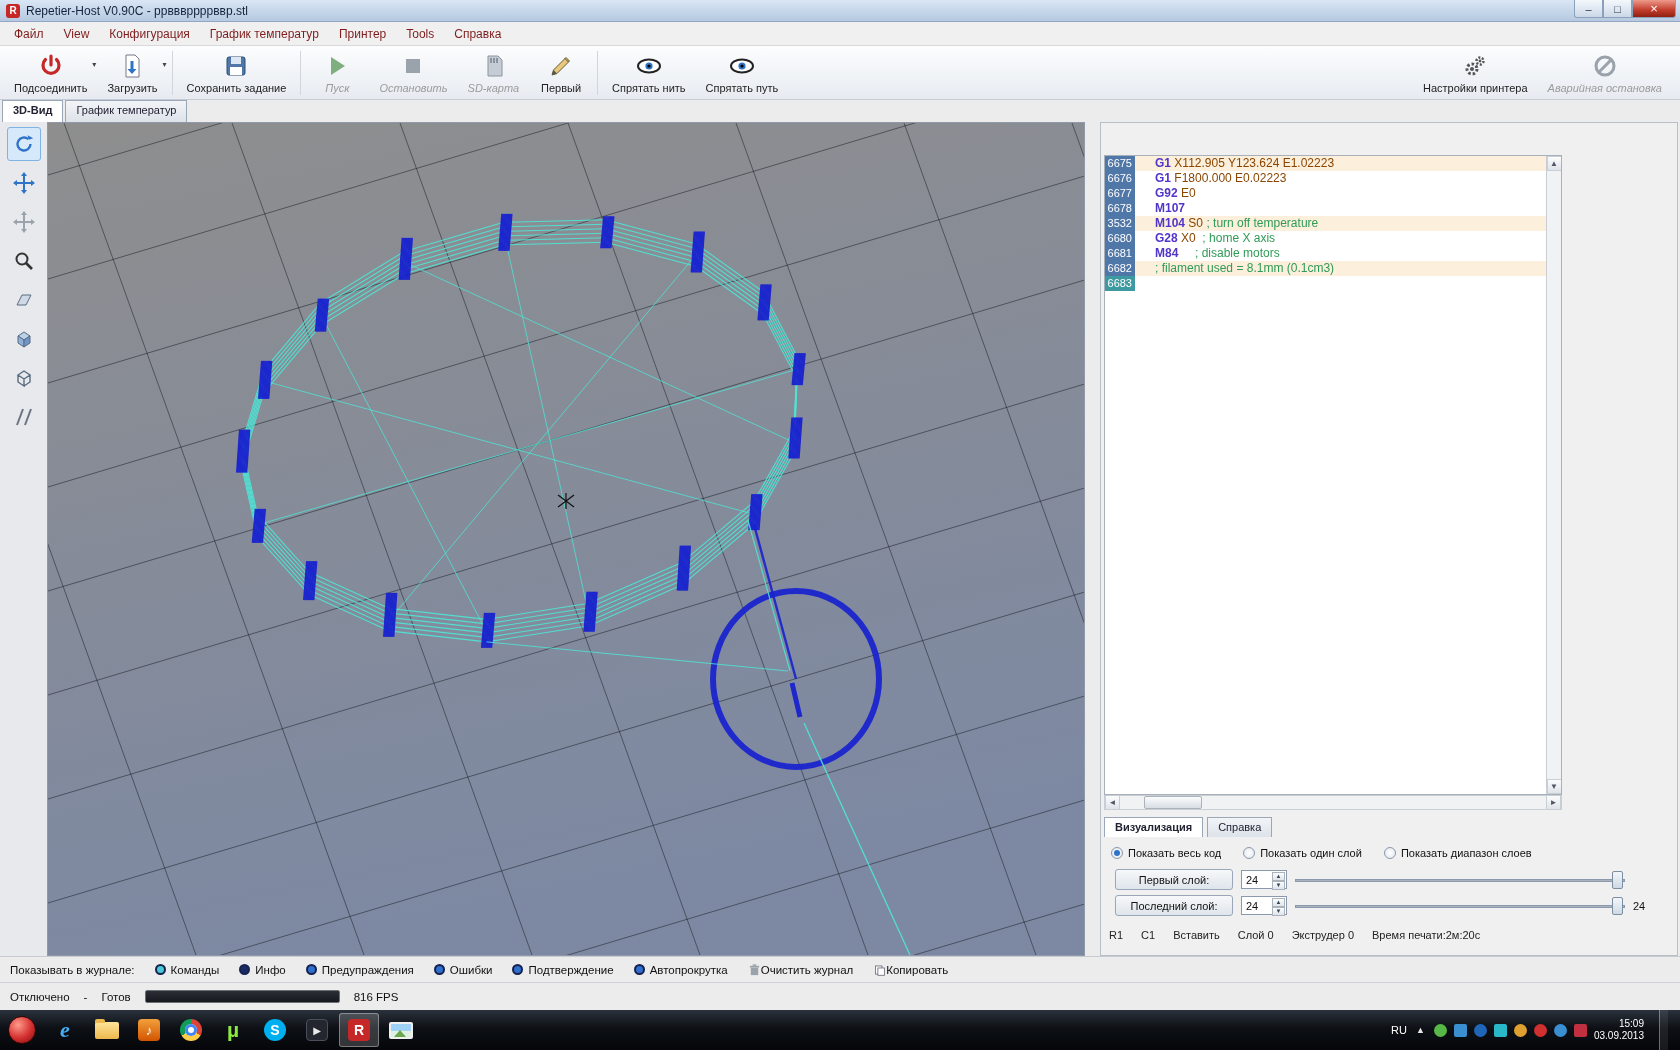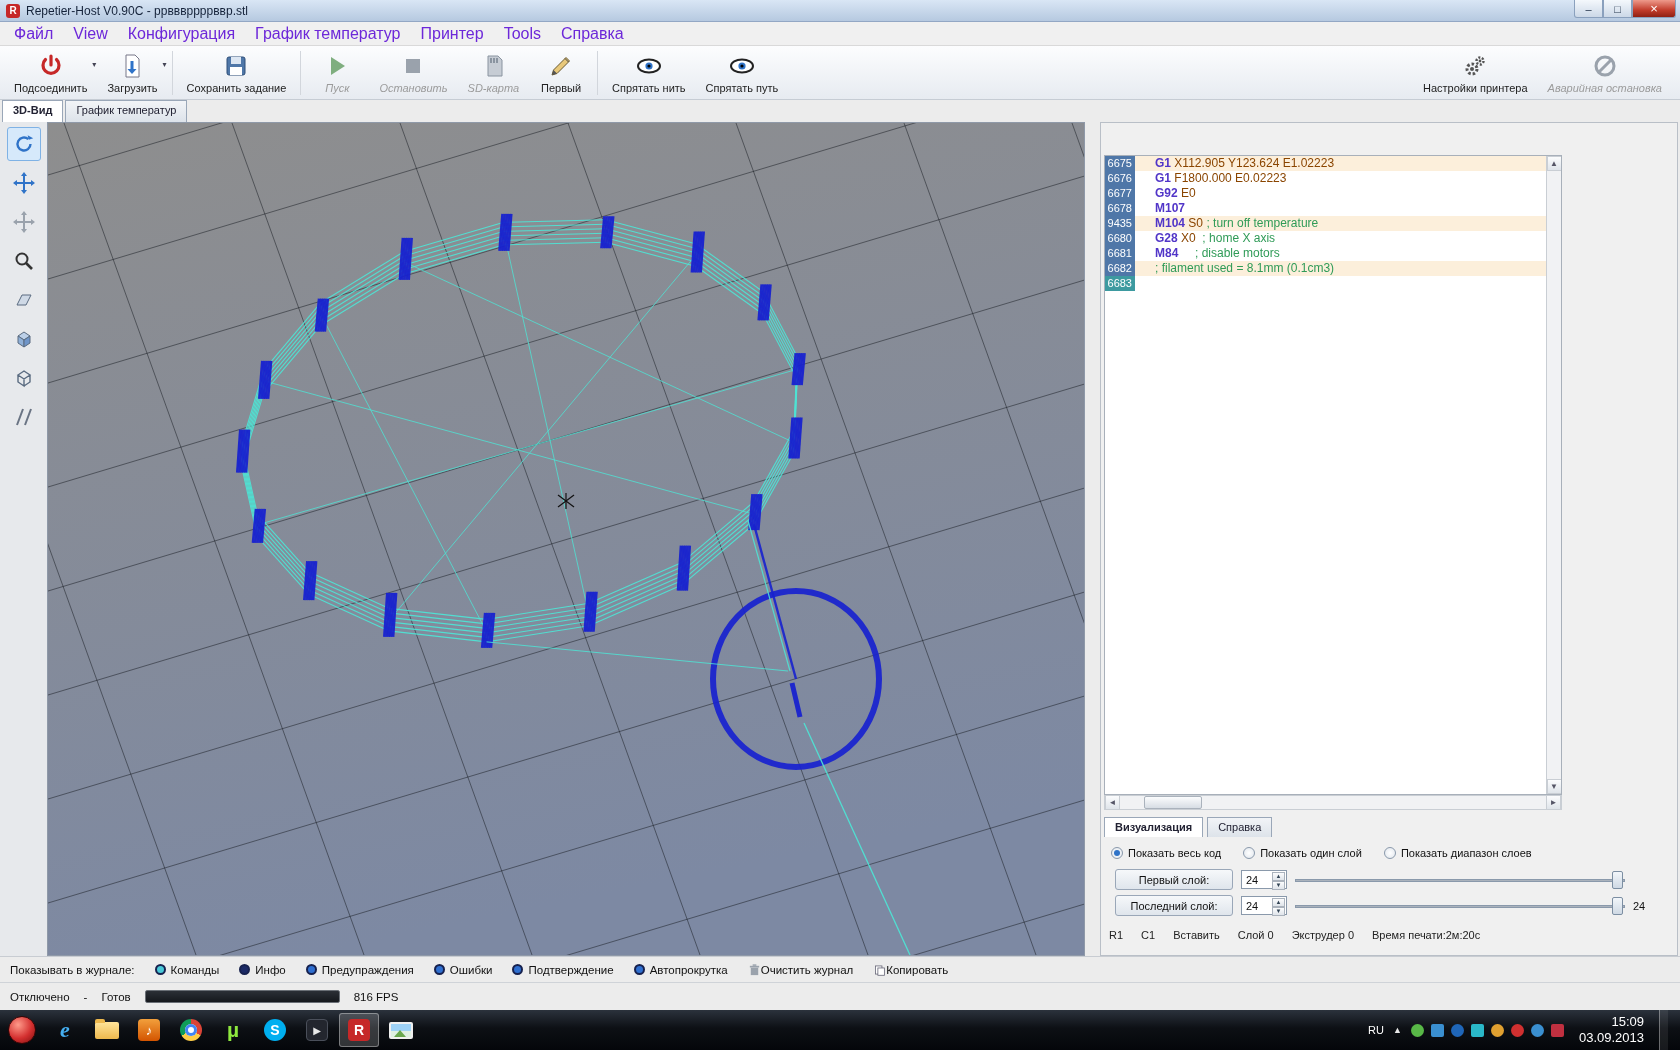--- a/index.html
+++ b/index.html
@@ -11,21 +11,21 @@
 #titlebar{left:0;top:0;width:1680px;height:22px;background:linear-gradient(#d9e6f5,#b6c9e0);border-bottom:1px solid #93a7c4;display:flex;align-items:center;gap:6px;padding-left:6px;}
 .app-ic{width:14px;height:14px;background:#c62828;color:#fff;font-size:10px;font-weight:bold;display:flex;align-items:center;justify-content:center;border-radius:3px;flex:none;}
 #titlebar .ttl{font-size:12px;color:#15233a;}
 #win-controls{position:absolute;right:4px;top:0;display:flex;}
 .wbtn{width:29px;height:18px;border:1px solid #8aa0bd;border-top:none;display:flex;align-items:center;justify-content:center;font-size:11px;color:#1c2d44;background:linear-gradient(#f4f8fc,#ccd8e7);cursor:default;}
 .wbtn.min{border-bottom-left-radius:3px;}
 .wbtn.close{width:44px;background:linear-gradient(#ee9a8b,#c13b2a 60%,#8f2013);color:#fff;border-bottom-right-radius:3px;font-size:13px;}
 
 
 #menubar{left:0;top:22px;width:1680px;height:24px;background:#f0f0f0;border-bottom:1px solid #d9d9d9;display:flex;align-items:center;padding-left:4px;}
-.mitem{padding:16px 10px;font-size:16px;color:#6d28d9;}
+.mitem{padding:16px 10px;font-size:12px;color:#7f1d1d;}
 
 
 #toolbar{left:0;top:46px;width:1680px;height:54px;background:linear-gradient(#fcfdfe,#e7ebf1);border-bottom:1px solid #c6ccd4;display:flex;align-items:center;padding-left:4px;}
 .tbtn{position:relative;display:flex;flex-direction:column;align-items:center;justify-content:center;gap:2px;padding:2px 10px;min-width:64px;height:50px;font-size:11px;color:#222;border-radius:3px;}
 .tbtn .ic{height:28px;display:flex;align-items:center;justify-content:center;}
 .tbtn.disabled{color:#9b9b9b;font-style:italic;}
 .tbtn .caret{position:absolute;right:1px;top:12px;font-size:8px;color:#445;}
 .tbsep{width:1px;height:44px;background:#d2d6dc;margin:0 4px;flex:none;}
 #tb-right{position:absolute;right:8px;top:0;height:54px;display:flex;align-items:center;}
 
@@ -104,21 +104,21 @@
 .ic-chrome{width:22px;height:22px;border-radius:50%;background:conic-gradient(#db4437 0 33%,#ffcd46 0 66%,#0f9d58 0 100%);position:relative;}
 .ic-chrome::after{content:"";position:absolute;left:5px;top:5px;width:12px;height:12px;border-radius:50%;background:#fff;box-shadow:inset 0 0 0 3px #4285f4;}
 .ic-ut{color:#8ee83e;font-weight:bold;font-size:21px;}
 .ic-skype{width:22px;height:22px;border-radius:50%;background:#00aff0;color:#fff;font-weight:bold;font-size:14px;display:flex;align-items:center;justify-content:center;}
 .ic-mp{width:22px;height:22px;border-radius:4px;background:#23262e;border:1px solid #4a4f5a;color:#e8e8e8;font-size:10px;display:flex;align-items:center;justify-content:center;}
 .ic-rep{width:22px;height:22px;border-radius:4px;background:#c62828;color:#fff;font-weight:bold;font-size:14px;display:flex;align-items:center;justify-content:center;}
 .ic-pic{width:24px;height:17px;background:linear-gradient(#9ed2f7 0 55%,#dff0e2 55%);border:2px solid #f0f0f0;border-radius:2px;position:relative;}
 .ic-pic::after{content:"";position:absolute;left:3px;bottom:0;border-left:6px solid transparent;border-right:6px solid transparent;border-bottom:7px solid #6aa84f;}
 #tray{position:absolute;right:12px;top:0;height:40px;display:flex;align-items:center;gap:7px;color:#fff;}
 .tray-ic{width:13px;height:13px;display:flex;align-items:center;justify-content:center;font-size:9px;flex:none;}
-#clock{text-align:right;font-size:13px;line-height:1.25;color:#fff;margin-left:8px;}
+#clock{text-align:right;font-size:10px;line-height:1.25;color:#fff;margin-left:0;}
 #sliver{width:9px;height:40px;background:rgba(255,255,255,.08);border-left:1px solid rgba(255,255,255,.35);margin-left:8px;}
 #lang{font-size:11px;}
 </style>
 </head>
 <body>
 
 <div id="app">
 
   <div id="titlebar" class="abs">
     <span class="app-ic">R</span>
@@ -627,21 +627,21 @@
               </div>
               <div class="code-row">
                 <span class="gut">6677</span>
                 <span class="code-text"><span class="tk-cmd">G92</span><span class="tk-prm"> E0</span></span>
               </div>
               <div class="code-row">
                 <span class="gut">6678</span>
                 <span class="code-text"><span class="tk-cmd">M107</span></span>
               </div>
               <div class="code-row hl">
-                <span class="gut">9435</span>
+                <span class="gut">3532</span>
                 <span class="code-text"><span class="tk-cmd">M104</span><span class="tk-prm"> S0</span><span class="tk-com"> ; turn off temperature</span></span>
               </div>
               <div class="code-row">
                 <span class="gut">6680</span>
                 <span class="code-text"><span class="tk-cmd">G28</span><span class="tk-prm"> X0</span><span class="tk-com">  ; home X axis</span></span>
               </div>
               <div class="code-row">
                 <span class="gut">6681</span>
                 <span class="code-text"><span class="tk-cmd">M84</span><span class="tk-com">     ; disable motors</span></span>
               </div>

